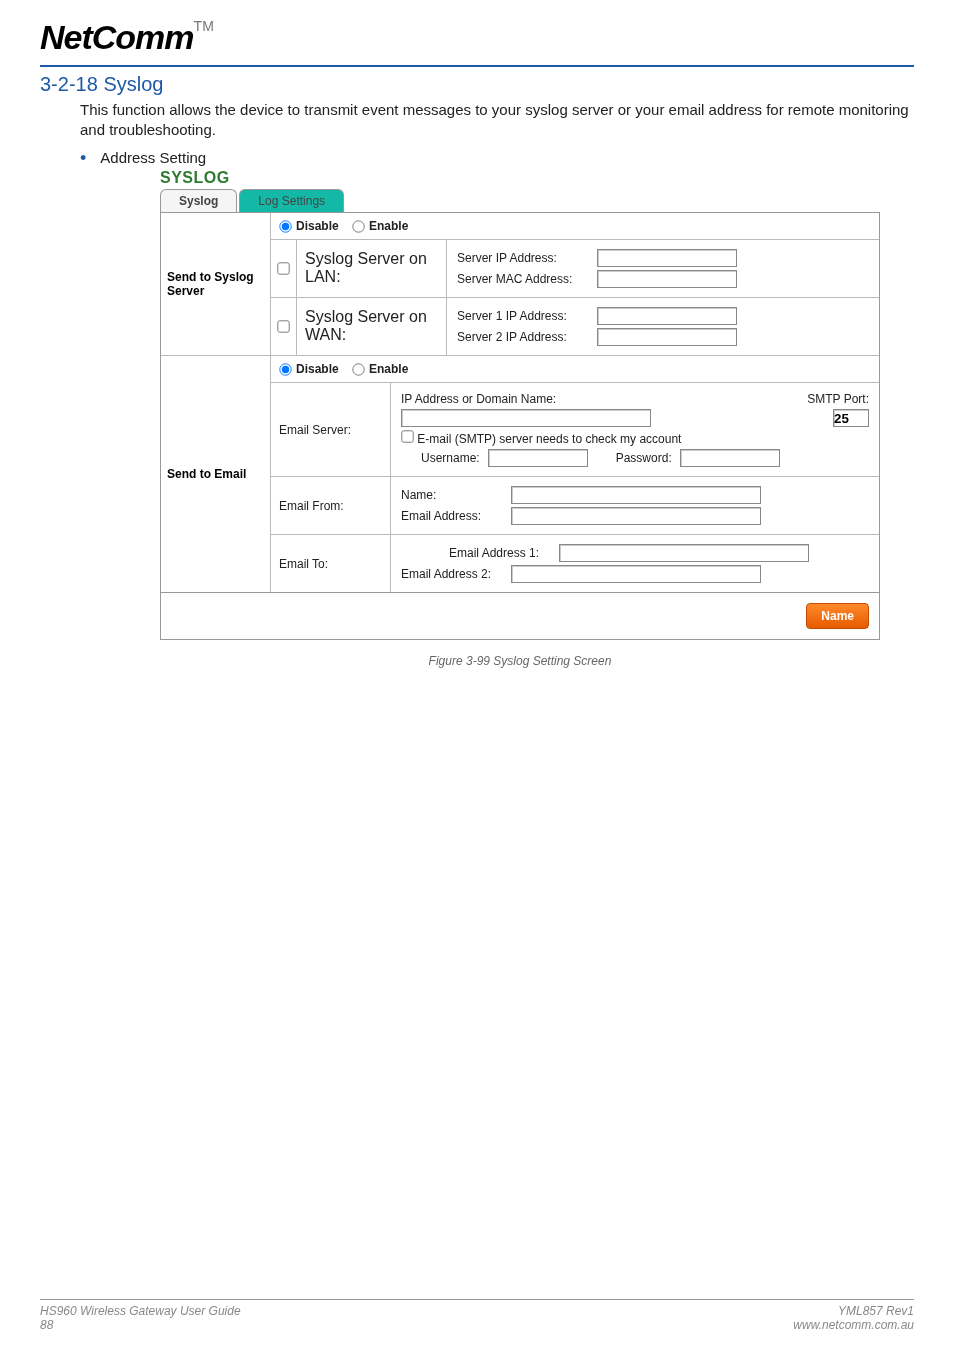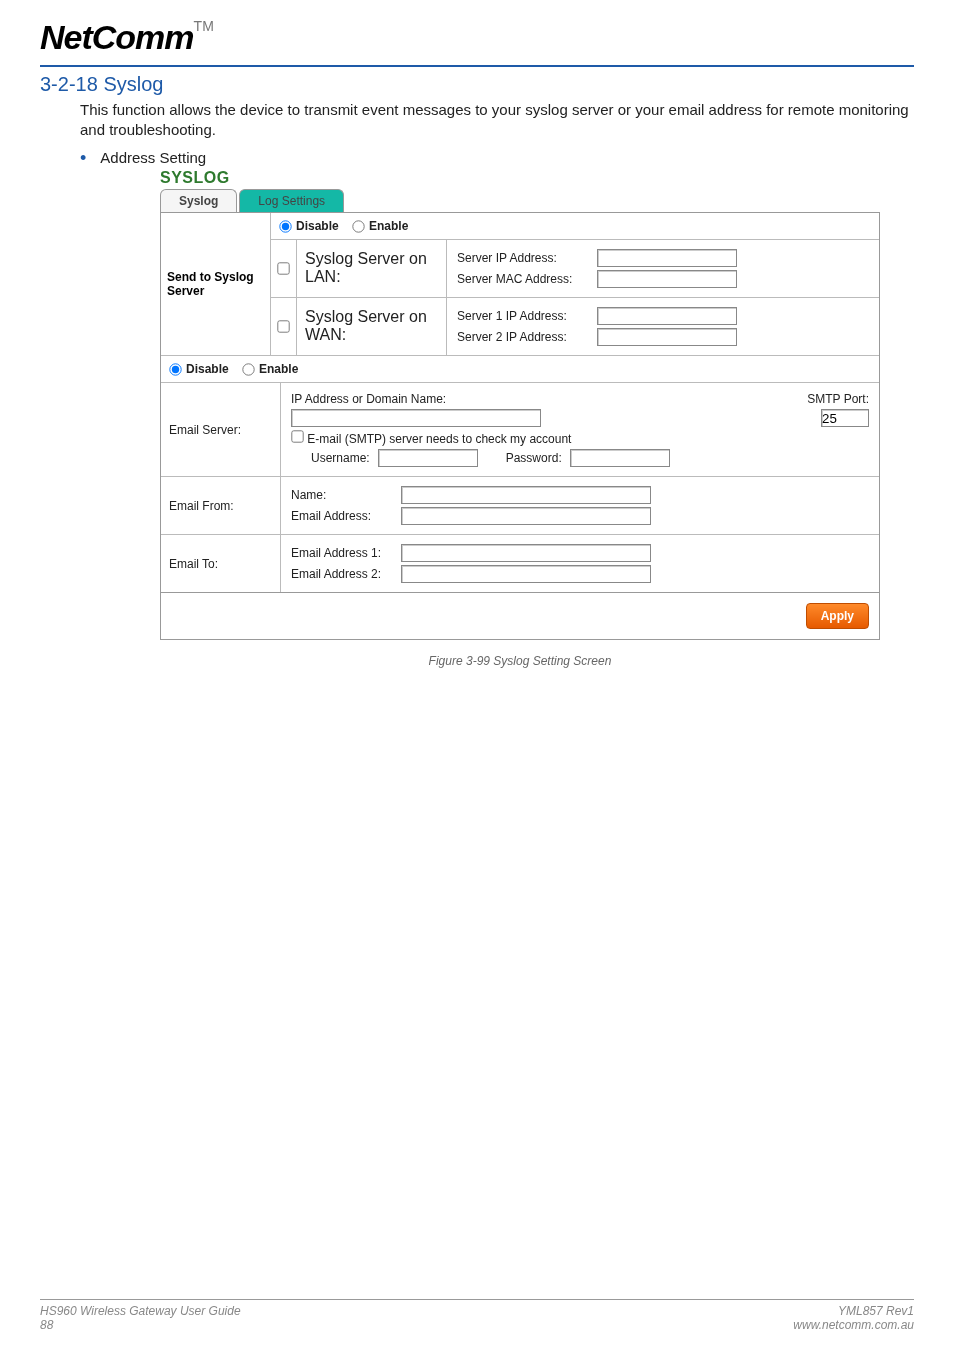--- a/index.html
+++ b/index.html
@@ -28,21 +28,21 @@
   .radio-row input { margin: 0 4px 0 0; vertical-align: middle; }
   .radio-row label { margin-right: 10px; }
   .sub-row { display: flex; border-bottom: 1px solid #bbb; }
   .sub-row:last-child { border-bottom: none; }
   .check-cell { width: 26px; display: flex; align-items: center; justify-content: center; border-right: 1px solid #bbb; padding: 6px 0; }
   .mlabel-cell { width: 150px; display: flex; align-items: center; padding: 6px 8px; border-right: 1px solid #bbb; font-size: 16px; }
   .fields-cell { flex: 1; padding: 6px 10px; font-size: 12px; }
   .field-line { display: flex; align-items: center; margin: 3px 0; }
   .field-label { width: 140px; }
   .text-input { border: 1px solid #888; height: 18px; width: 140px; background: #fff; box-shadow: inset 1px 1px 0 #ccc; }
-  .text-input.sm { width: 48px; }
+  .text-input.sm { width: 36px; font-weight: bold; }
   .text-input.lg { width: 250px; }
   .email-sub-row { display: flex; border-bottom: 1px solid #bbb; }
   .email-sub-row:last-child { border-bottom: none; }
   .email-left { width: 120px; display: flex; align-items: center; padding: 6px 8px; font-size: 12px; border-right: 1px solid #bbb; }
   .email-right { flex: 1; padding: 6px 10px; font-size: 12px; }
   .apply-row { border: 1px solid #999; border-top: none; padding: 10px; text-align: right; }
   .apply-btn { display: inline-block; padding: 5px 14px; background: linear-gradient(#ff8a2a, #e65a00); color: #fff; font-weight: bold; font-size: 12px; border-radius: 4px; border: 1px solid #c04d00; cursor: pointer; }
   .caption { text-align: center; font-style: italic; color: #666; font-size: 12px; margin-top: 14px; }
   .footer { position: absolute; bottom: 18px; left: 40px; right: 40px; border-top: 1px solid #999; padding-top: 4px; display: flex; justify-content: space-between; font-style: italic; color: #888; font-size: 12px; }
   .footer .right { text-align: right; }
@@ -116,20 +116,21 @@
               <div class="field-line">
                 <span class="field-label">Server 2 IP Address:</span>
                 <input class="text-input" value="" style="">
               </div>
             </div>
           </div>
         </div>
       </div>
 
       <div class="row">
+        <div class="side-label">Send to Email</div>
         <div class="content-col">
           <div class="radio-row">
             <label><input type="radio" name="r2" checked="" style=""><span>Disable</span></label>
             <label><input type="radio" name="r2" style=""><span>Enable</span></label>
           </div>
 
           <div class="email-sub-row">
             <div class="email-left">Email Server:</div>
             <div class="email-right">
               <div class="field-line" style="justify-content:space-between;">
@@ -165,36 +166,36 @@
                 <span style="width:110px;">Email Address:</span>
                 <input class="text-input lg" style="">
               </div>
             </div>
           </div>
 
           <div class="email-sub-row">
             <div class="email-left">Email To:</div>
             <div class="email-right">
               <div class="field-line">
-                <span style="width:110px;">Email Address 1:</span>
+                <span style="width:110px;margin-left:48px;">Email Address 1:</span>
                 <input class="text-input lg" style="">
               </div>
               <div class="field-line">
                 <span style="width:110px;">Email Address 2:</span>
                 <input class="text-input lg" style="">
               </div>
             </div>
           </div>
 
         </div>
       </div>
     </div>
 
     <div class="apply-row">
-      <span class="apply-btn">Apply</span>
+      <span class="apply-btn">Name</span>
     </div>
 
     <div class="caption">Figure 3-99 Syslog Setting Screen</div>
   </div>
 </div>
 
 <div class="footer">
   <div class="left">
     <div>HS960 Wireless Gateway User Guide</div>
     <div>88</div>

